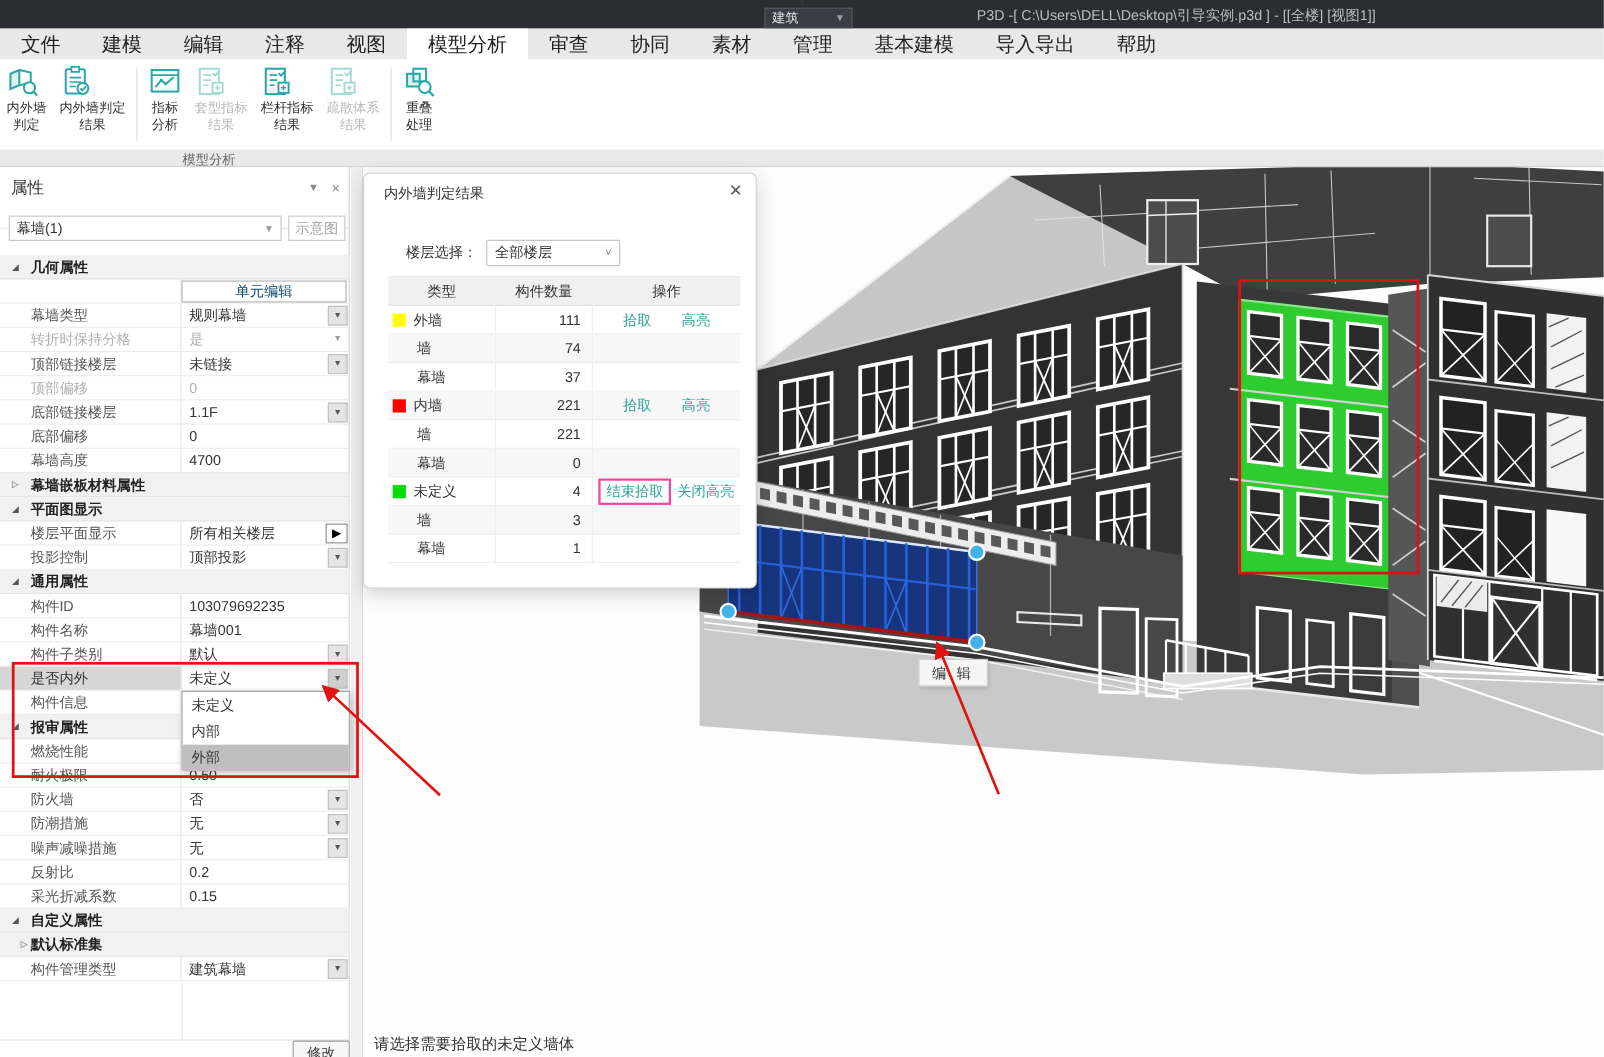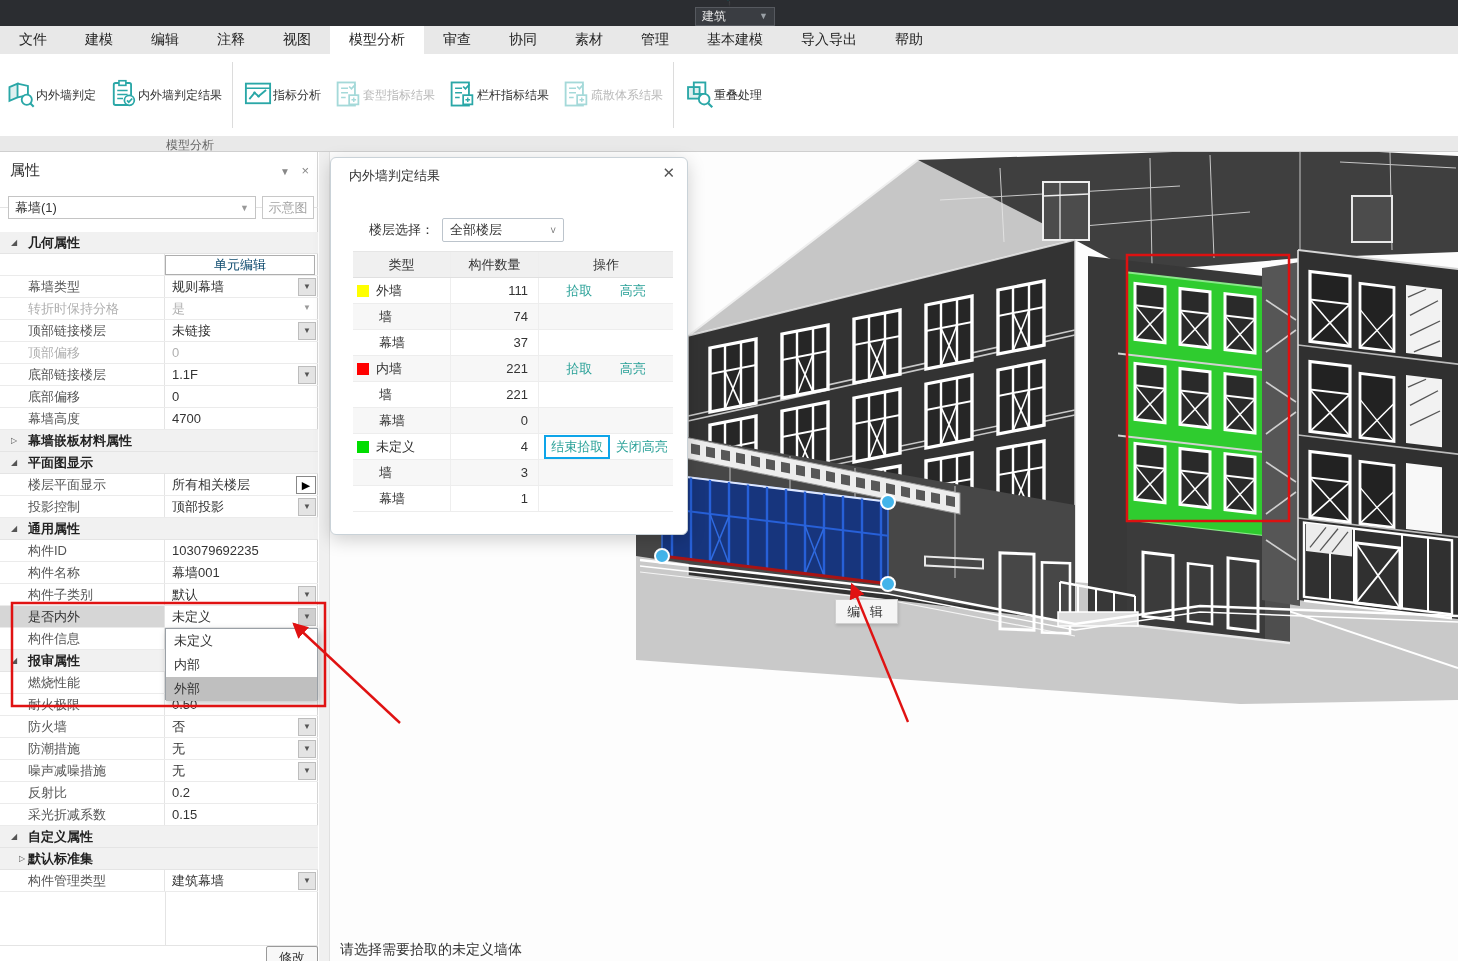--- a/index.html
+++ b/index.html
@@ -11,26 +11,26 @@
   #logo { width:18px; height:18px; margin:0 8px 0 6px; }
   .qa-icon { width:17px; height:17px; margin:0 5px; opacity:.85; }
   .qa-icon.dim { opacity:.38; }
   #workset { margin-left:12px; width:80px; height:19px; background:#3a3d42; border:1px solid #56595f; color:#e6e6e6;
     font-size:12px; display:flex; align-items:center; padding:0 6px; }
   #workset .chev { margin-left:auto; color:#9aa0a6; font-size:9px; }
   #win-title { position:absolute; left:888px; top:5px; color:#b9bdc2; font-size:13px; white-space:nowrap; }
 
   
   #menubar { position:absolute; left:0; top:26px; width:1458px; height:28px; background:#e8e8e8; display:flex; }
-  .mtab { padding:0 19px; font-size:14px; color:#222; display:flex; align-items:center; cursor:default; }
+  .mtab { padding:0 19px; font-size:18px; color:#222; display:flex; align-items:center; cursor:default; }
   .mtab.active { background:#ffffff; }
 
   
   #ribbon { position:absolute; left:0; top:54px; width:1458px; height:82px; background:#fff; display:flex; align-items:flex-start; }
-  .rbtn { margin-top:5px; height:72px; display:flex; flex-direction:row; align-items:center; padding:0 6px; }
+  .rbtn { margin-top:5px; height:72px; display:flex; flex-direction:column; padding:0 6px; }
   .rbtn .ric { width:30px; height:30px; margin-bottom:2px; }
   .rbtn .cap { font-size:12px; color:#333; line-height:15px; text-align:center; white-space:nowrap; }
   .rbtn.disabled .cap { color:#b9b9b9; }
   .rbtn.disabled .ric { opacity:.42; }
   .rsep { width:1px; height:66px; background:#dcdcdc; margin:8px 4px 0 4px; }
   #groupstrip { position:absolute; left:0; top:136px; width:1458px; height:16px; background:#e9e9e9; border-bottom:1px solid #cfcfcf; }
   #grouplabel { position:absolute; left:120px; top:1px; width:140px; text-align:center; font-size:12px; color:#666; }
 
   
   #propspanel { position:absolute; left:0; top:152px; width:318px; height:809px; background:#fff; border-right:1px solid #d5d5d5; }
@@ -91,21 +91,21 @@
   .trow.head { background:#f0f0f0; color:#333; border-bottom:1px solid #e0e0e0; }
   .trow.alt { background:#f7f7f7; }
   .c-type { width:98px; display:flex; align-items:center; padding-left:4px; border-right:1px solid #eee; height:100%; color:#333; }
   .trow.head .c-type { justify-content:center; padding-left:0; }
   .c-count { width:88px; text-align:right; padding-right:10px; border-right:1px solid #eee; height:100%; line-height:26px; color:#333; }
   .trow.head .c-count { text-align:center; padding-right:0; }
   .c-act { flex:1; display:flex; justify-content:space-evenly; align-items:center; height:100%; }
   .sw { width:12px; height:12px; margin-right:7px; display:inline-block; }
   .ind { padding-left:22px; }
   .lnk { color:#2aa198; font-size:13px; }
-  .lnk.boxed { border:2px solid #0ea5e9; padding:1px 5px; }
+  .lnk.boxed { border:2px solid #ec4899; padding:1px 5px; }
 
   
   #anno { position:absolute; left:0; top:0; width:1458px; height:961px; z-index:60; pointer-events:none; }
 </style>
 </head>
 <body>
 
 <div id="titlebar">
   <svg id="logo" viewBox="0 0 20 20">
     <circle cx="10" cy="11" r="6" fill="none" stroke="#17c2c2" stroke-width="3.2"></circle>
@@ -135,20 +135,21 @@
   <svg class="qa-icon" viewBox="0 0 17 17">
       <path d="M11,3 L5,8.5 L11,14 V10.5 H14 V6.5 H11 z" fill="none" stroke="#cfd3d7" stroke-width="1.3"></path>
     </svg>
   <svg class="qa-icon dim" viewBox="0 0 17 17">
       <path d="M6,3 L12,8.5 L6,14 V10.5 H3 V6.5 H6 z" fill="none" stroke="#cfd3d7" stroke-width="1.3"></path>
     </svg>
   <div id="workset">
     <span>建筑</span>
     <span class="chev">▼</span>
   </div>
+  <div id="win-title">P3D -[ C:\Users\DELL\Desktop\引导实例.p3d ] - [[全楼] [视图1]]</div>
 </div>
 
 <div id="menubar">
   <div class="mtab">文件</div>
   <div class="mtab">建模</div>
   <div class="mtab">编辑</div>
   <div class="mtab">注释</div>
   <div class="mtab">视图</div>
   <div class="mtab active">模型分析</div>
   <div class="mtab">审查</div>

